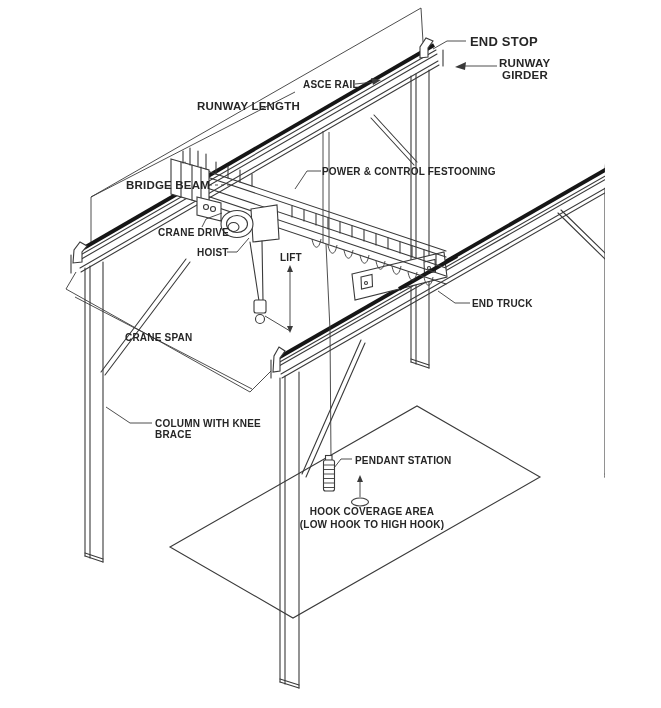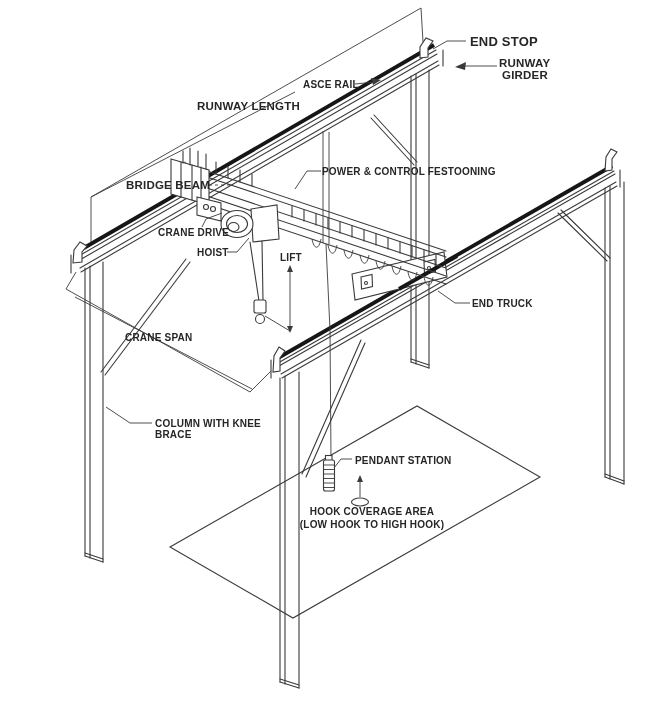--- a/index.html
+++ b/index.html
@@ -1,17 +1,17 @@
 <!DOCTYPE html>
 <html style="--line: #3a3a3a; --rail: #161616; --text: #262626; --bg: #ffffff;"><head>
 <meta charset="utf-8">
 <style>
   :root{ --line:#3a3a3a; --rail:#161616; --text:#262626; --bg:#ffffff; }
   html,body{margin:0;padding:0;background:var(--bg);}
-  .stage{width:661px;height:708px;position:relative;background:var(--bg);overflow:hidden;}
+  .stage{width:605px;height:708px;position:relative;background:var(--bg);overflow:hidden;}
   svg{display:block;}
   .ln{stroke:var(--line);stroke-width:1.1;fill:none;stroke-linecap:round;}
   .thin{stroke:var(--line);stroke-width:.9;fill:none;}
   .rail{stroke:var(--rail);stroke-width:3.8;fill:none;}
   .wfill{fill:#fff;stroke:var(--line);stroke-width:1.1;}
   .solid{fill:var(--line);stroke:none;}
   .dash{stroke-dasharray:3 3;}
   .lbl{font-family:"Liberation Sans",sans-serif;font-weight:bold;font-size:10px;
        fill:var(--text);letter-spacing:.2px;}
   .lbl-m{font-size:11.5px;}

